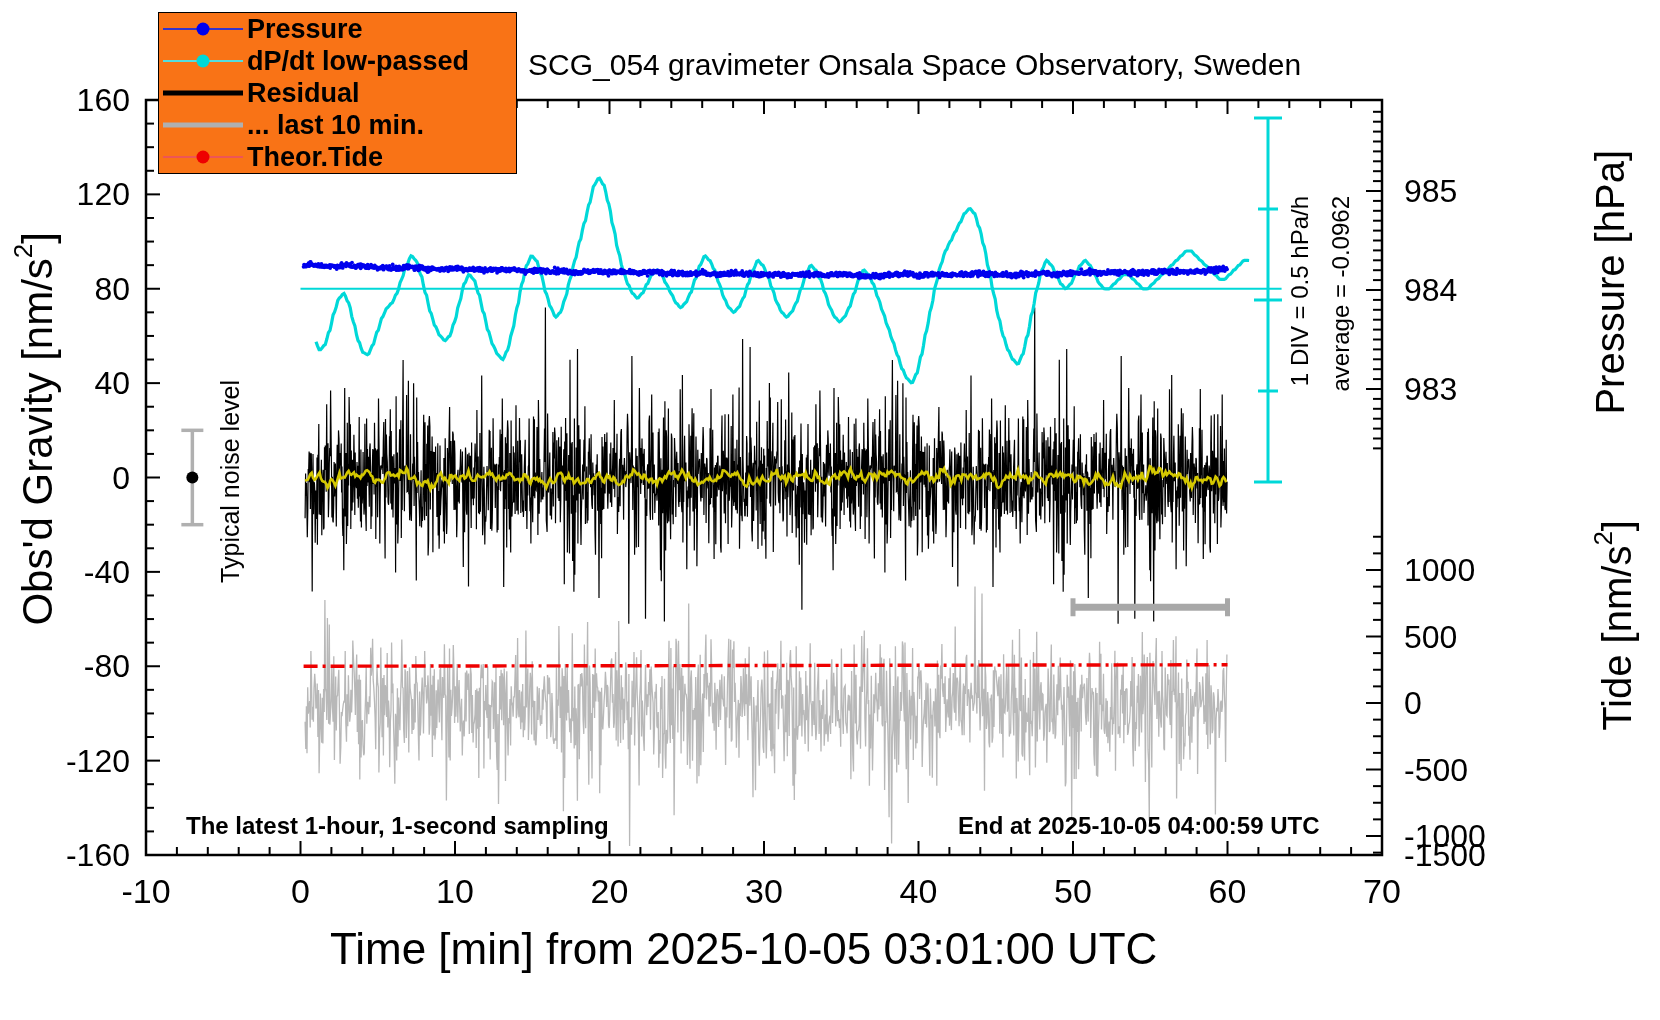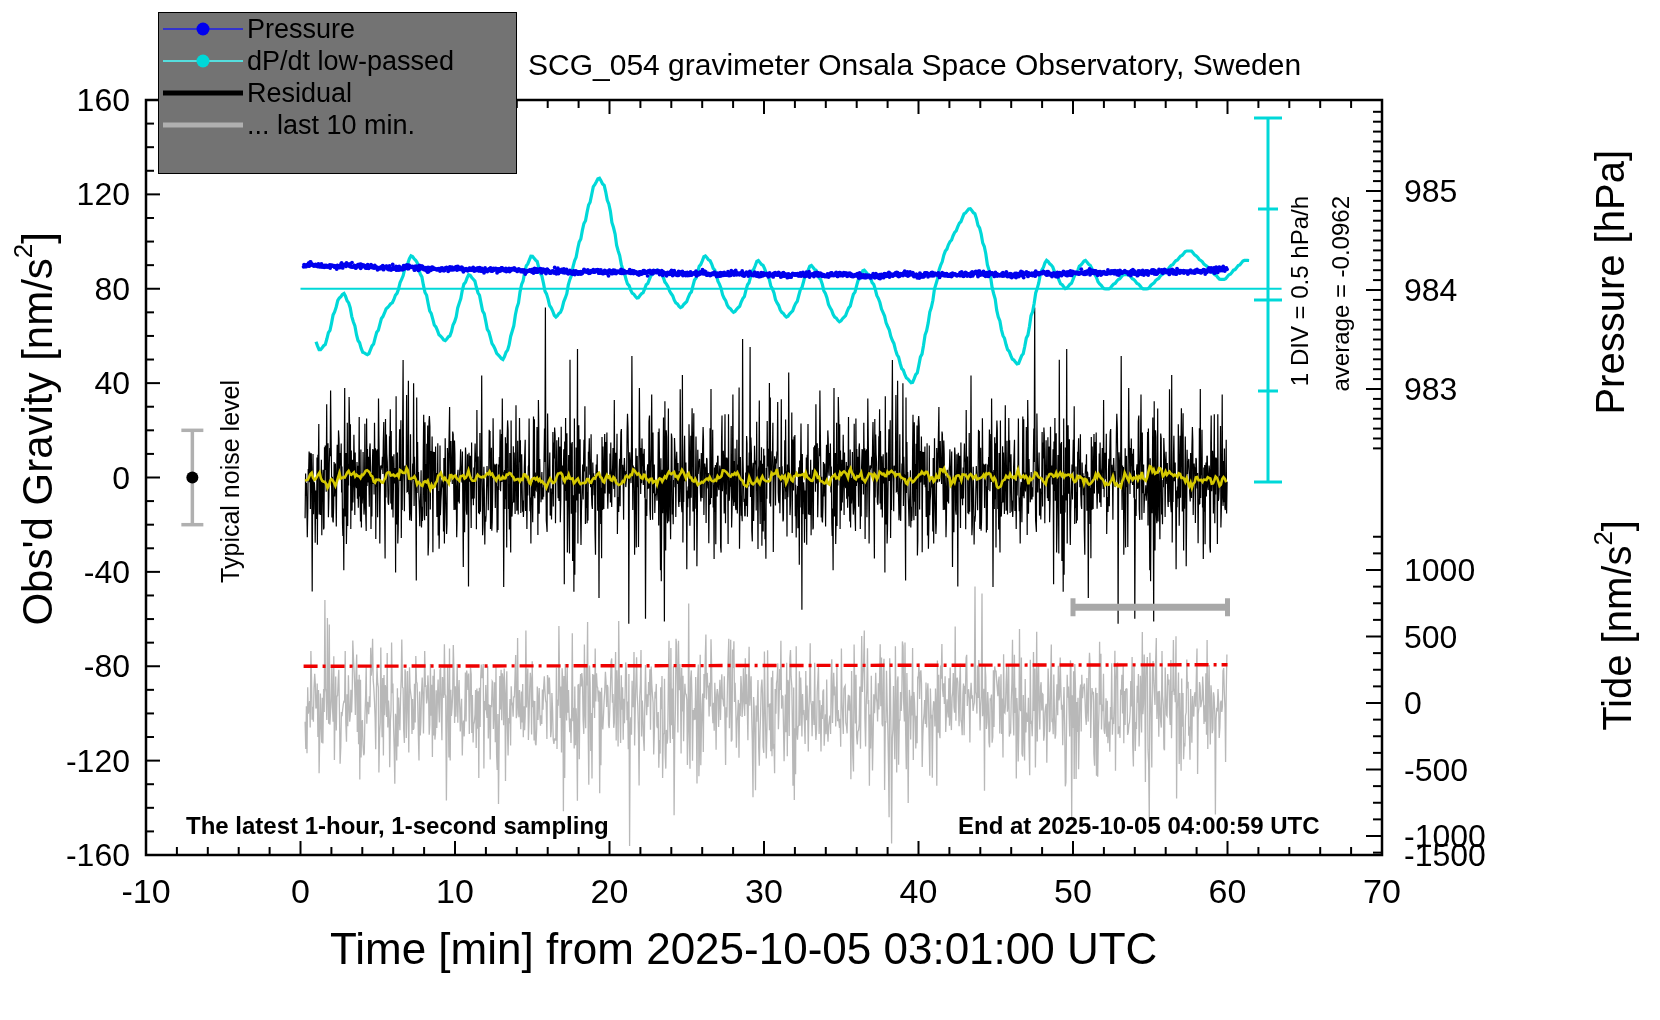--- a/index.html
+++ b/index.html
@@ -3,21 +3,21 @@
 <meta charset="utf-8">
 <style>
   html,body{margin:0;padding:0;background:#fff;}
   body{width:1660px;height:1020px;position:relative;overflow:hidden;
        font-family:"Liberation Sans",sans-serif;color:#000;}
   .abs{position:absolute;}
   .vert{writing-mode:vertical-rl;transform:rotate(180deg);}
   svg{display:block;}
   .bold-note{font-weight:bold;font-size:24px;}
   #legend{position:absolute;left:158px;top:12px;width:357px;height:160px;
-          background:#737373;border:1.5px solid #000;z-index:40;}
+          background:#f97316;border:1.5px solid #000;z-index:40;font-weight:bold;}
   .leg-row{display:flex;align-items:center;height:32px;}
   .leg-key{width:88px;height:32px;position:relative;flex:0 0 88px;}
   .leg-line{position:absolute;left:4px;right:4px;top:50%;transform:translateY(-50%);}
   .leg-dot{position:absolute;left:50%;top:50%;width:13px;height:13px;border-radius:50%;
            transform:translate(-50%,-50%);}
   .leg-text{font-size:27px;white-space:nowrap;}
   #title{position:absolute;left:528px;top:48px;font-size:30px;font-weight:normal;z-index:35;}
   #ylabel-left{position:absolute;left:8px;top:232px;font-size:42px;}
   #ylabel-press{position:absolute;left:1588px;top:150px;font-size:40px;}
   #ylabel-tide{position:absolute;left:1588px;top:520px;font-size:40px;}
@@ -46,20 +46,27 @@
     <span class="leg-key">
       <span class="leg-line" style="border-top:5px solid #000;"></span>
     </span>
     <span class="leg-text">Residual</span>
   </div>
   <div class="leg-row">
     <span class="leg-key">
       <span class="leg-line" style="border-top:5px solid #b0b0b0;"></span>
     </span>
     <span class="leg-text">... last 10 min.</span>
+  </div>
+  <div class="leg-row">
+    <span class="leg-key">
+      <span class="leg-line" style="border-top:2px solid #ee5555;"></span>
+      <span class="leg-dot" style="background:#ee0000;"></span>
+    </span>
+    <span class="leg-text">Theor.Tide</span>
   </div>
 </div>
 
 <div id="title">SCG_054 gravimeter Onsala Space Observatory, Sweden</div>
 
 <div id="ylabel-left" class="vert">
   <span>Obs'd Gravity [nm/s<sup style="font-size:26px">2</sup>]</span>
 </div>
 <div id="ylabel-press" class="vert">Pressure [hPa]</div>
 <div id="ylabel-tide" class="vert">

